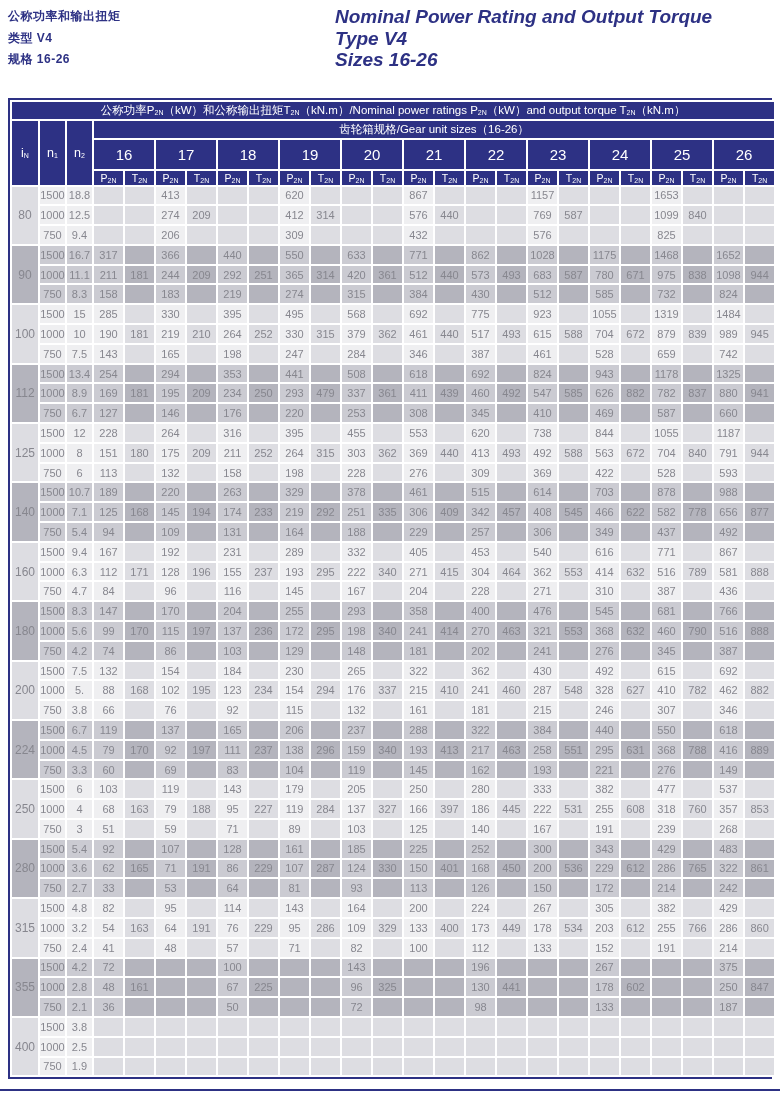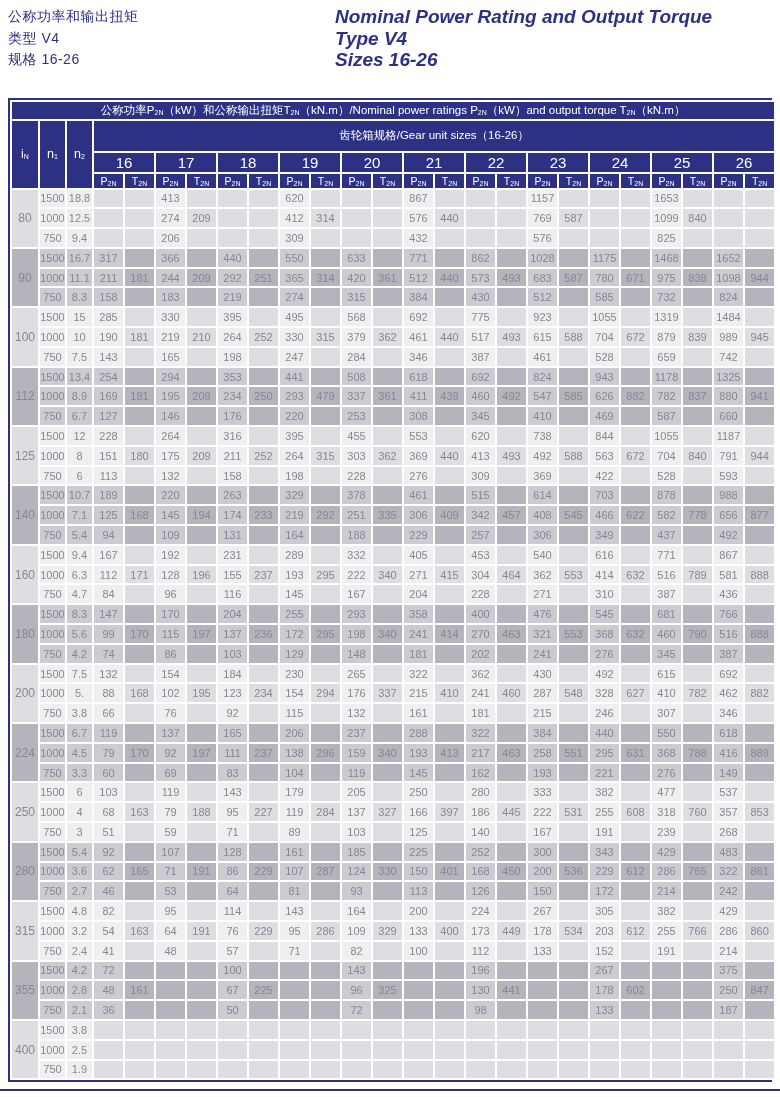--- a/index.html
+++ b/index.html
@@ -11,37 +11,37 @@
     --g1-fill:#cbcbd2;
   }
   *{box-sizing:border-box;}
   html,body{margin:0;padding:0;}
   body{
     width:780px;height:1097px;background:#fff;position:relative;
     font-family:"Liberation Sans","DejaVu Sans",sans-serif;
     overflow:hidden;
   }
   .titles{display:flex;padding:6px 8px 0 8px;}
-  .title-zh{width:327px;color:var(--navy);font-weight:normal;font-size:14px;line-height:21.5px;letter-spacing:0.5px;}
+  .title-zh{width:327px;color:var(--navy);font-weight:bold;font-size:12px;line-height:21.5px;letter-spacing:0.5px;}
   .title-en{color:var(--navy);font-weight:bold;font-size:19px;line-height:21.5px;font-style:italic;}
   .title-line{white-space:nowrap;}
   .table-wrap{
     margin:27px 8px 0 8px;
     border:2px solid var(--navy);
     background:#fff;
   }
   table.spec{border-collapse:collapse;table-layout:fixed;width:100%;}
   table.spec th,table.spec td{
     border:2px solid #fff;padding:0;text-align:center;vertical-align:middle;
     overflow:hidden;white-space:nowrap;
   }
   thead th{background:var(--navy);color:#fff;font-weight:normal;}
   .hd-title{font-size:11.5px;height:19px;}
-  .hd-gear{font-size:11.5px;height:32px;}
-  .hd-size{font-size:15px;height:21px;}
+  .hd-gear{font-size:11.5px;height:19px;}
+  .hd-size{font-size:15px;height:31px;}
   .hd-pt{font-size:10.5px;height:16px;}
   .hd-left{font-size:12.5px;}
   thead sub{font-size:7px;vertical-align:-1px;}
   tbody td{font-size:11px;color:var(--gray-text);height:19.8px;}
   tr.g0 td{background:var(--g0-base);}
   tr.g0 td.f{background:var(--g0-fill);}
   tr.g1 td{background:var(--g1-base);}
   tr.g1 td.f{background:var(--g1-fill);}
   td.in-cell{font-size:12px;}
   .bottom-rule{position:absolute;left:0;width:780px;top:1089px;height:2px;background:var(--navy);}
@@ -1058,21 +1058,21 @@
           <td class="f">229</td>
           <td>612</td>
           <td class="f">286</td>
           <td>765</td>
           <td class="f">322</td>
           <td>861</td>
         </tr>
         <tr class="g1">
           <td class="f">750</td>
           <td class="f">2.7</td>
-          <td class="f">46</td>
+          <td class="f">33</td>
           <td></td>
           <td class="f">53</td>
           <td></td>
           <td class="f">64</td>
           <td></td>
           <td class="f">81</td>
           <td></td>
           <td class="f">93</td>
           <td></td>
           <td class="f">113</td>

